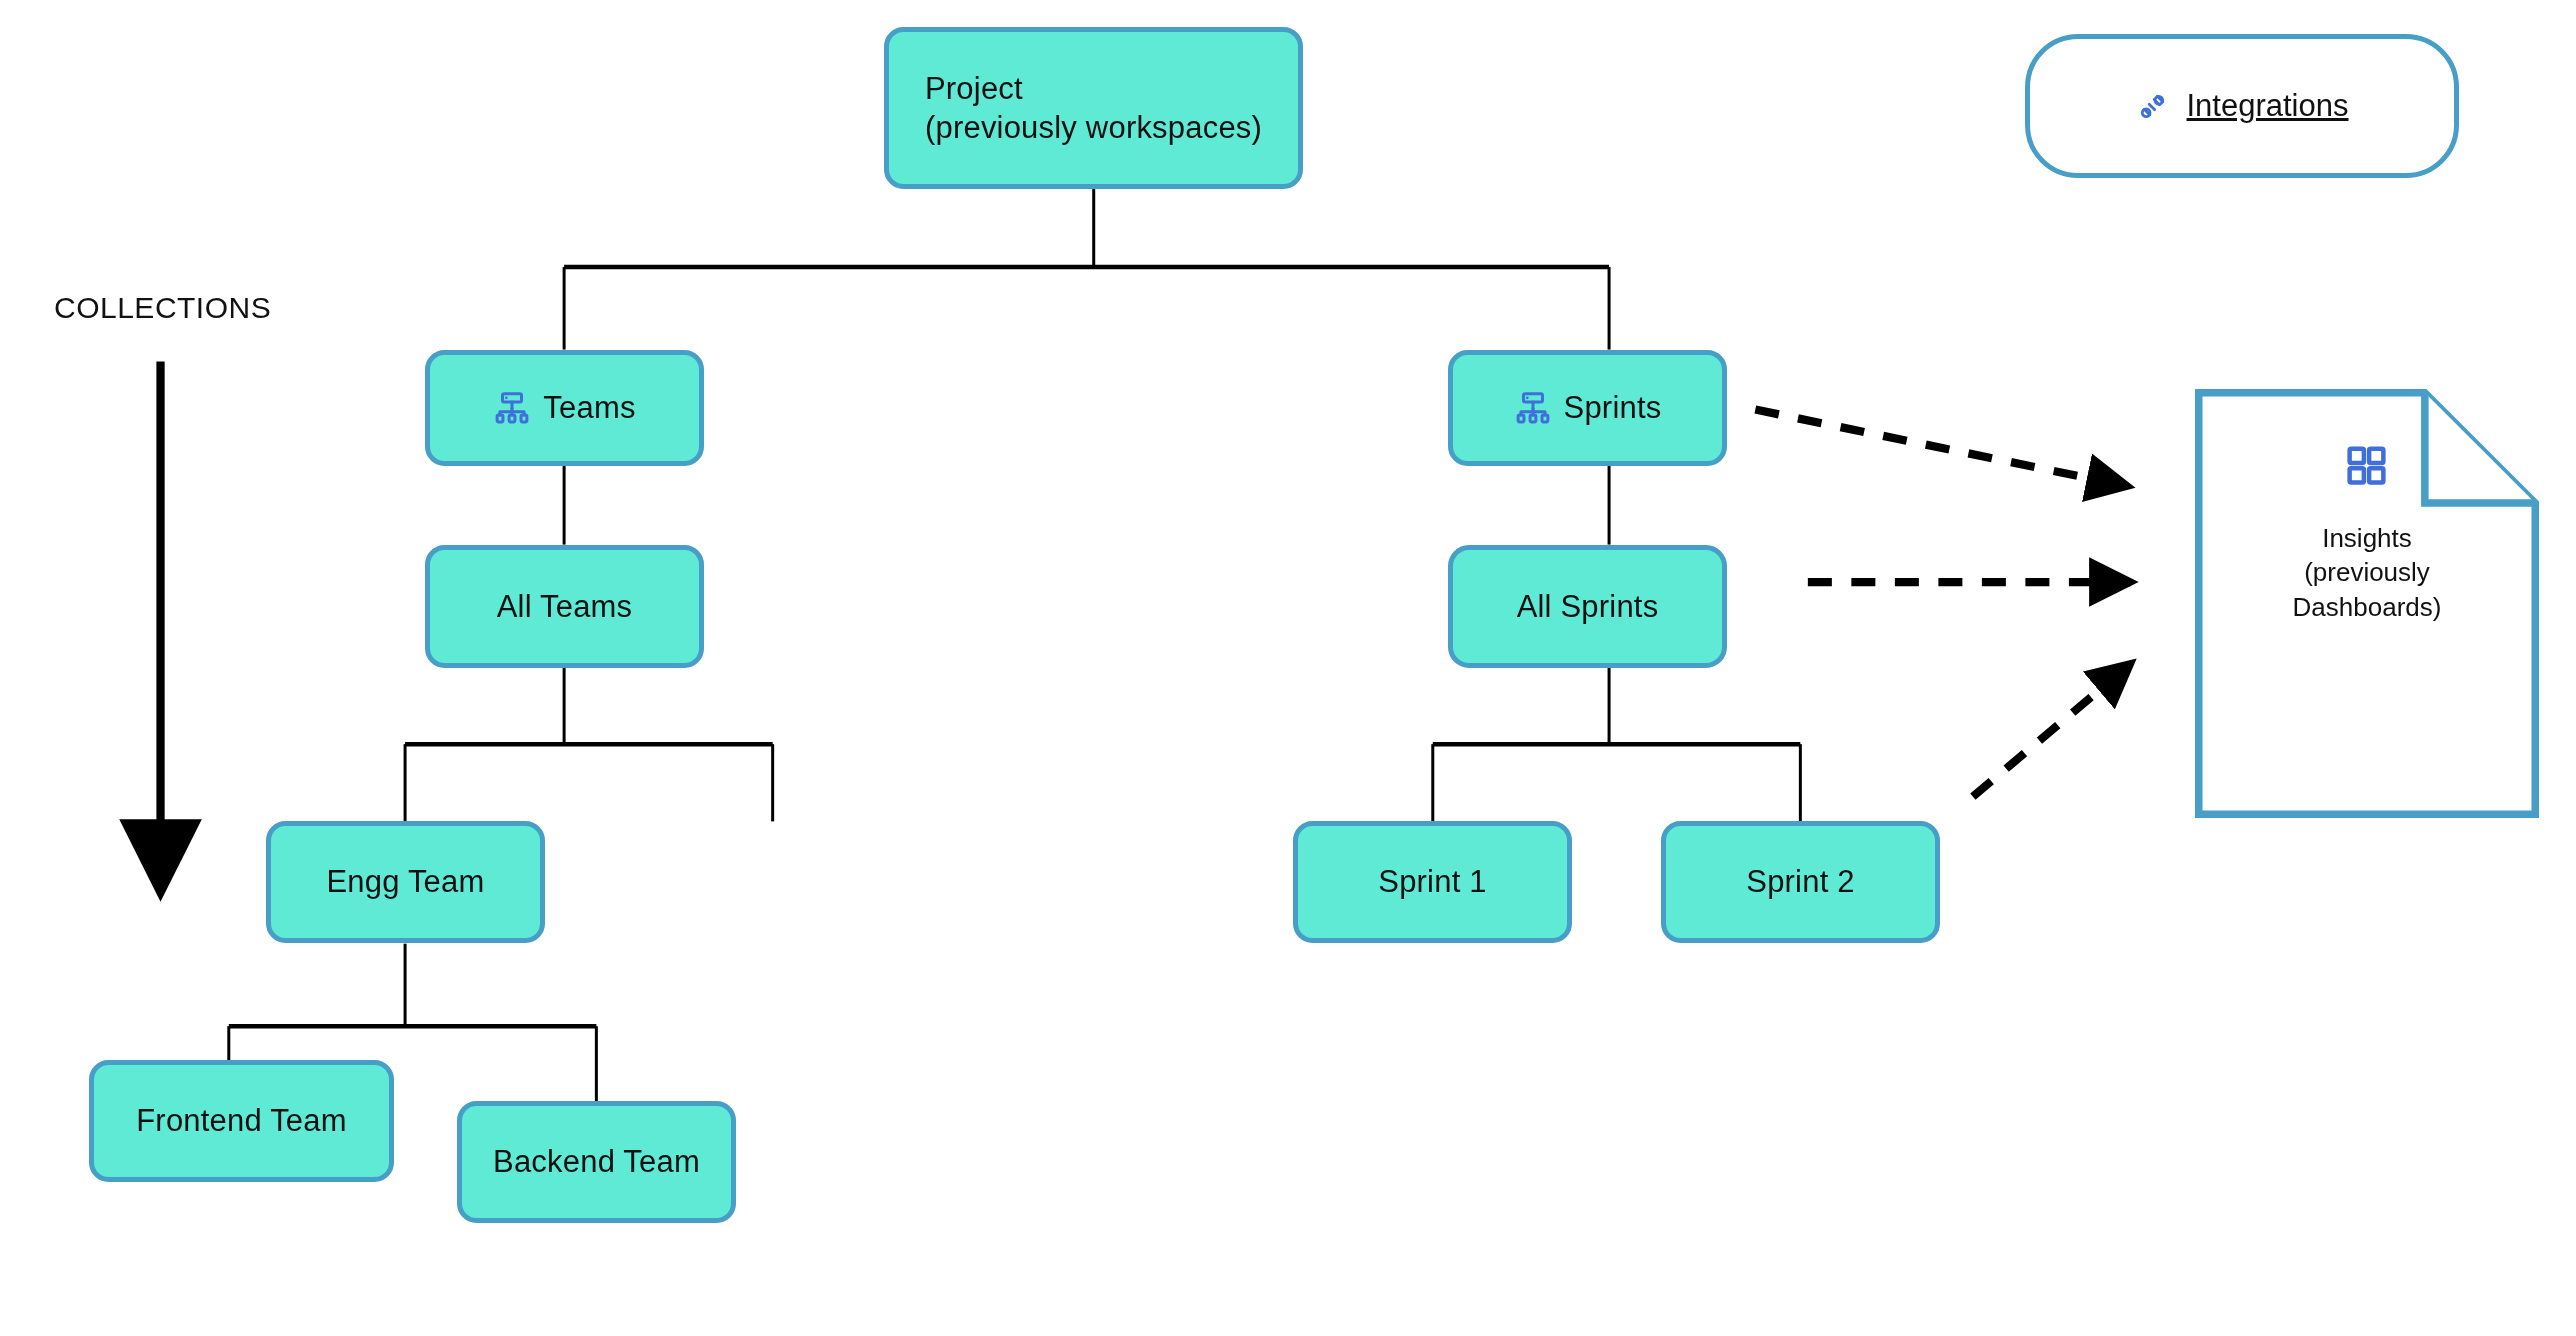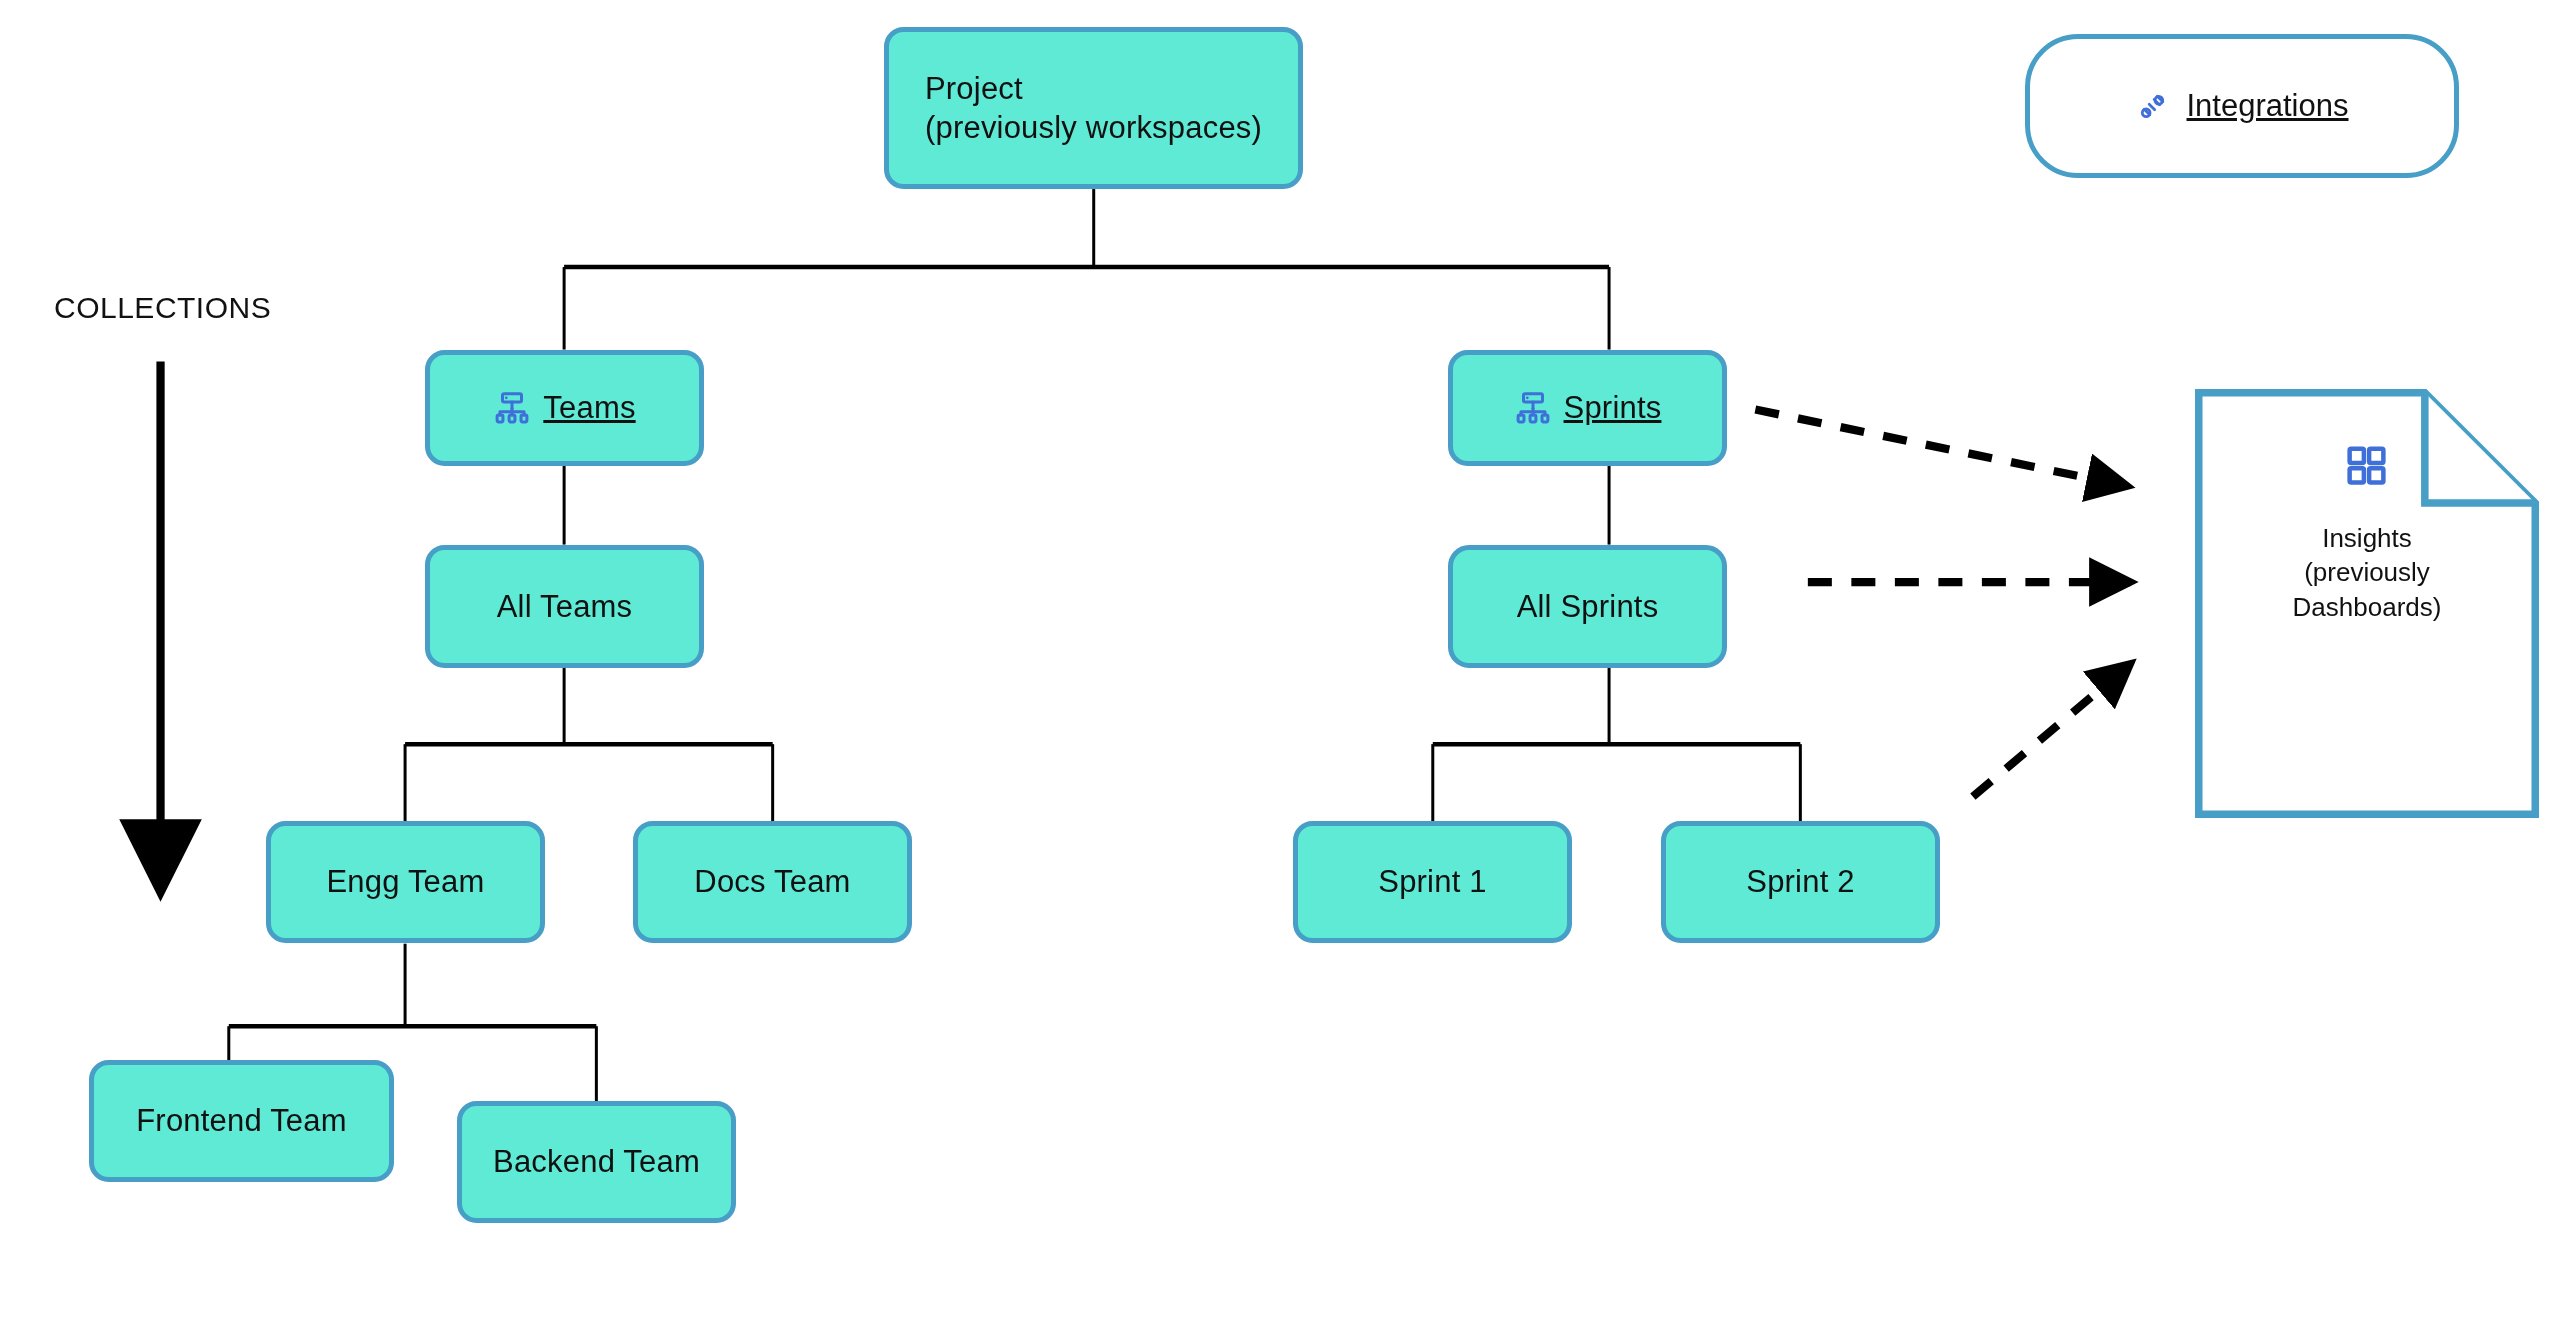--- a/index.html
+++ b/index.html
@@ -47,21 +47,20 @@
     letter-spacing: 0.2px;
     font-weight: 400;
   }
   .node .label {
     white-space: pre-line;
   }
 
   
   .node.with-icon {
     gap: 12px;
-    text-decoration: underline;
   }
 
   
   .pill {
     position: absolute;
     z-index: 3;
     box-sizing: border-box;
     background: #ffffff;
     border: 5.3px solid #479ec7;
     border-radius: 53px;
@@ -234,23 +233,20 @@
   </div>
 
   <div class="node" style="left:1448px; top:545px; width:279px; height:123px;border-radius:21px;">
     <span class="label">All Sprints</span>
   </div>
 
   <div class="node" style="left:266px; top:821px; width:279px; height:122px;">
     <span class="label">Engg Team</span>
   </div>
 
-  <div class="node" style="left:633px; top:821px; width:279px; height:122px;">
-    <span class="label">Docs Team</span>
-  </div>
 
   <div class="node" style="left:1293px; top:821px; width:279px; height:122px;">
     <span class="label">Sprint 1</span>
   </div>
 
   <div class="node" style="left:1661px; top:821px; width:279px; height:122px;">
     <span class="label">Sprint 2</span>
   </div>
 
   <div class="node" style="left:89px; top:1060px; width:305px; height:122px;">

